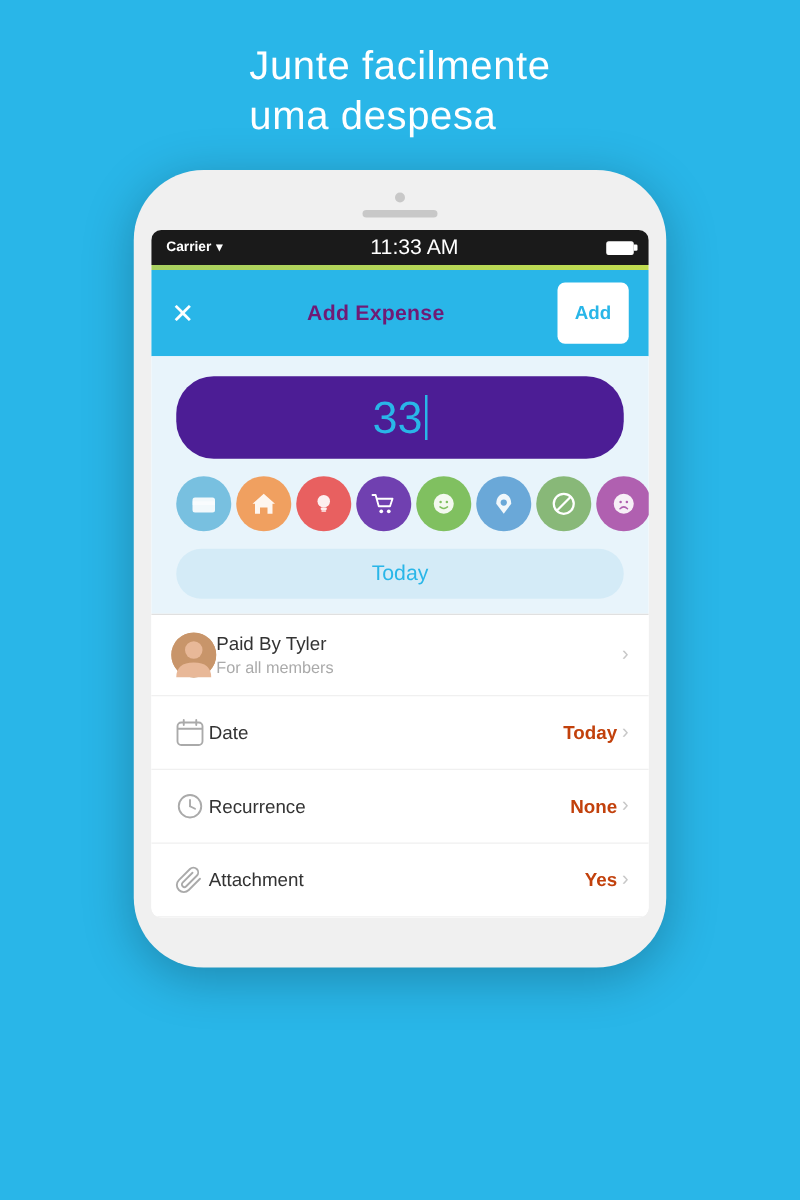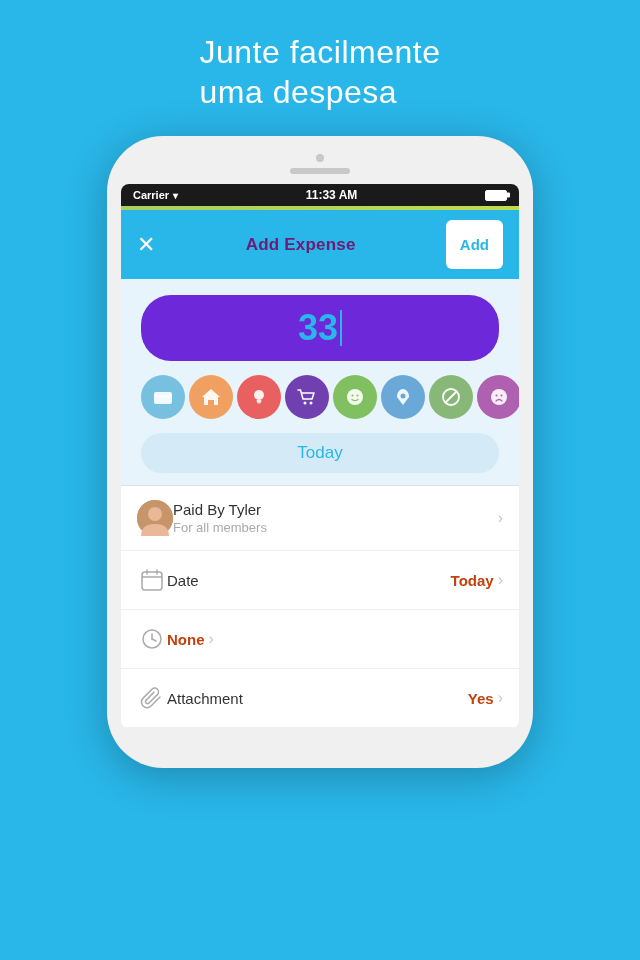--- a/index.html
+++ b/index.html
@@ -70,21 +70,21 @@
       color: white;
       display: flex;
       justify-content: space-between;
       align-items: center;
       padding: 4px 12px;
       font-size: 11px;
       font-weight: 600;
     }
 
     .status-left { display: flex; align-items: center; gap: 4px; }
-    .status-center { font-size: 12px; font-weight: 700; }
+    .status-center { font-size: 17px; font-weight: 400; }
     .status-right { display: flex; align-items: center; gap: 4px; }
 
     .wifi-icon { font-size: 10px; }
     .battery-icon {
       display: inline-block;
       width: 22px;
       height: 11px;
       border: 1.5px solid white;
       border-radius: 2px;
       position: relative;
@@ -143,27 +143,27 @@
     }
 
     
     .content-area {
       background: #e8f4fb;
       padding: 16px 20px 12px 20px;
     }
 
     
     .amount-field {
-      background: #6d28d9;
+      background: #4c1d95;
       border-radius: 30px;
       text-align: center;
       padding: 12px 20px;
       margin-bottom: 14px;
       font-size: 36px;
-      font-weight: 700;
+      font-weight: 400;
       color: #29b6e8;
       display: flex;
       align-items: center;
       justify-content: center;
       gap: 2px;
     }
 
     .amount-cursor {
       display: inline-block;
       width: 2px;
@@ -423,20 +423,23 @@
       </div>
 
       <div class="list-item">
         <div class="list-icon-circle">
           <svg width="24" height="24" viewBox="0 0 24 24" fill="none">
             <circle cx="12" cy="12" r="9" stroke="#aaa" stroke-width="1.5" fill="none"></circle>
             <line x1="12" y1="7" x2="12" y2="12" stroke="#aaa" stroke-width="1.5" stroke-linecap="round"></line>
             <line x1="12" y1="12" x2="16" y2="14" stroke="#aaa" stroke-width="1.5" stroke-linecap="round"></line>
           </svg>
         </div>
+        <div class="list-item-content">
+          <div class="list-item-title">Recurrence</div>
+        </div>
         <div class="list-item-value">
           <span class="list-item-value-text">None</span>
           <span class="chevron">›</span>
         </div>
       </div>
 
       <div class="list-item">
         <div class="list-icon-circle">
           <svg width="24" height="24" viewBox="0 0 24 24" fill="none">
             <path d="M20 11L11 20C8.8 22.2 5.3 22.2 3.1 20C0.9 17.8 0.9 14.3 3.1 12.1L12 3.2C13.5 1.7 15.9 1.7 17.4 3.2C18.9 4.7 18.9 7.1 17.4 8.6L9 17C8.2 17.8 6.9 17.8 6.1 17C5.3 16.2 5.3 14.9 6.1 14.1L14 6.2" stroke="#aaa" stroke-width="1.5" fill="none" stroke-linecap="round"></path>

